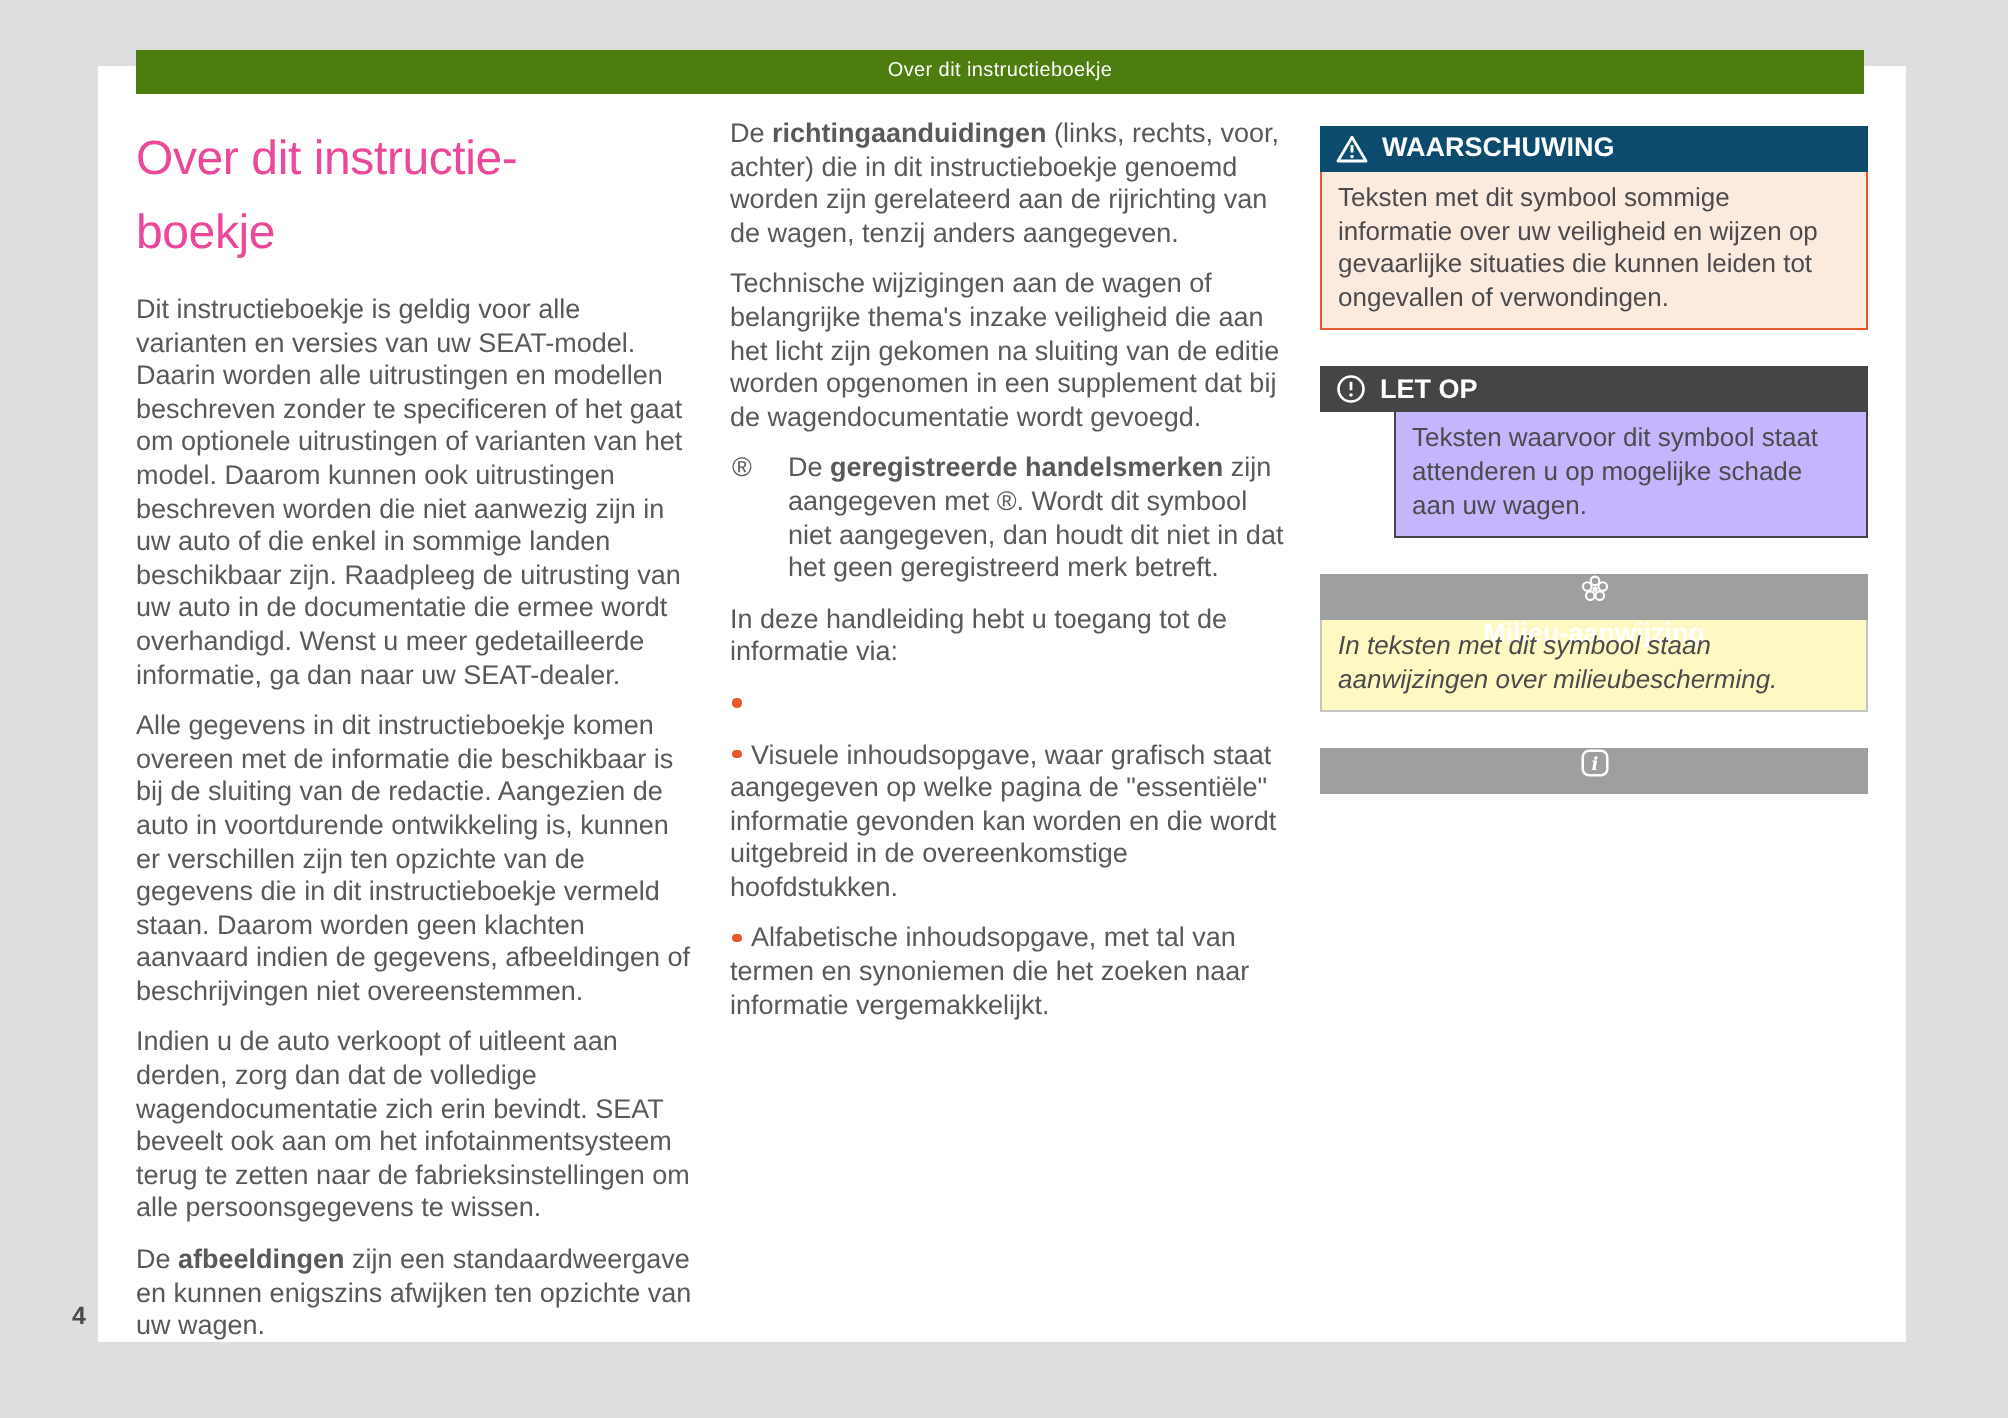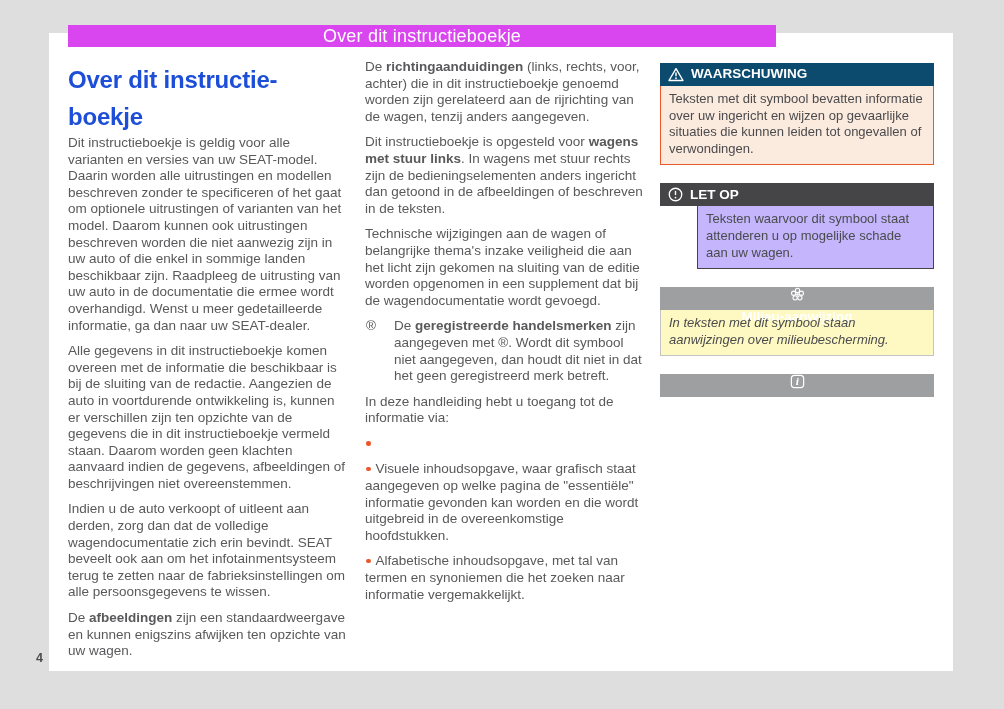--- a/index.html
+++ b/index.html
@@ -7,31 +7,31 @@
     width:1004px;height:709px;position:relative;overflow:hidden;
     background:#dedede;
     font-family:"Liberation Sans", sans-serif;
     -webkit-font-smoothing:antialiased;
   }
   .page{
     position:absolute;left:49px;top:33px;width:904px;height:638px;
     background:#ffffff;
   }
   .topbar{
-    position:absolute;left:68px;top:25px;width:708px;height:22px;
-    background:#d946ef;color:#ffffff;text-align:center;
-    font-size:18px;line-height:22px;letter-spacing:.2px;z-index:5;
+    position:absolute;left:68px;top:25px;width:864px;height:22px;
+    background:#4d7c0f;color:#ffffff;text-align:center;
+    font-size:10px;line-height:22px;letter-spacing:.2px;z-index:5;
   }
   .col{position:absolute;color:#59595b;font-size:13.5px;line-height:16.6px;}
   .col1{left:19px;top:28px;width:279px;}
   .col2{left:316px;top:26px;width:283px;}
   .col3{left:611px;top:30px;width:274px;}
   h1.doc-heading{
-    margin:0 0 0 0;color:#1d4ed8;font-size:24px;line-height:37px;
-    font-weight:bold;white-space:pre-line;letter-spacing:-.2px;
+    margin:0 0 12px 0;color:#ec4899;font-size:24px;line-height:37px;
+    font-weight:normal;white-space:pre-line;letter-spacing:-.2px;
   }
   p.para{margin:0 0 9px 0;}
   p.para b, .notice-body b{font-weight:bold;}
   .tm-item{position:relative;padding-left:29px;margin:0 0 9px 0;}
   .tm-marker{position:absolute;left:1px;top:0;}
   .bullet-item{margin:0 0 9px 0;}
   .bullet-dot{
     display:inline-block;width:4.5px;height:4.5px;border-radius:50%;
     background:#e9582b;margin:0 5px 2px 1px;vertical-align:middle;
   }
@@ -64,21 +64,20 @@
     <h1 class="doc-heading">Over dit instructie-
 boekje</h1>
     <p class="para"><span>Dit instructieboekje is geldig voor alle varianten en versies van uw SEAT-model. Daarin worden alle uitrustingen en modellen beschreven zonder te specificeren of het gaat om optionele uitrustingen of varianten van het model. Daarom kunnen ook uitrustingen beschreven worden die niet aanwezig zijn in uw auto of die enkel in sommige landen beschikbaar zijn. Raadpleeg de uitrusting van uw auto in de documentatie die ermee wordt overhandigd. Wenst u meer gedetailleerde informatie, ga dan naar uw SEAT-dealer.</span></p>
     <p class="para"><span>Alle gegevens in dit instructieboekje komen overeen met de informatie die beschikbaar is bij de sluiting van de redactie. Aangezien de auto in voortdurende ontwikkeling is, kunnen er verschillen zijn ten opzichte van de gegevens die in dit instructieboekje vermeld staan. Daarom worden geen klachten aanvaard indien de gegevens, afbeeldingen of beschrijvingen niet overeenstemmen.</span></p>
     <p class="para"><span>Indien u de auto verkoopt of uitleent aan derden, zorg dan dat de volledige wagendocumentatie zich erin bevindt. SEAT beveelt ook aan om het infotainmentsysteem terug te zetten naar de fabrieksinstellingen om alle persoonsgegevens te wissen.</span></p>
     <p class="para"><span>De </span><b>afbeeldingen</b><span> zijn een standaardweergave en kunnen enigszins afwijken ten opzichte van uw wagen.</span></p>
   </div>
 
   <div class="col col2">
     <p class="para"><span>De </span><b>richtingaanduidingen</b><span> (links, rechts, voor, achter) die in dit instructieboekje genoemd worden zijn gerelateerd aan de rijrichting van de wagen, tenzij anders aangegeven.</span></p>
-    <p class="para"><span>Dit instructieboekje is opgesteld voor </span><b>wagens met stuur links</b><span>. In wagens met stuur rechts zijn de bedieningselementen anders ingericht dan getoond in de afbeeldingen of beschreven in de teksten.</span></p>
     <p class="para"><span>Technische wijzigingen aan de wagen of belangrijke thema's inzake veiligheid die aan het licht zijn gekomen na sluiting van de editie worden opgenomen in een supplement dat bij de wagendocumentatie wordt gevoegd.</span></p>
     <div class="tm-item">
       <span class="tm-marker">®</span>
       <span><span>De </span><b>geregistreerde handelsmerken</b><span> zijn aangegeven met ®. Wordt dit symbool niet aangegeven, dan houdt dit niet in dat het geen geregistreerd merk betreft.</span></span>
     </div>
     <p class="para">In deze handleiding hebt u toegang tot de informatie via:</p>
     <div class="bullet-item"><span class="bullet-dot"></span></div>
     <div class="bullet-item"><span class="bullet-dot"></span><span>Visuele inhoudsopgave, waar grafisch staat aangegeven op welke pagina de "essentiële" informatie gevonden kan worden en die wordt uitgebreid in de overeenkomstige hoofdstukken.</span></div>
     <div class="bullet-item"><span class="bullet-dot"></span><span>Alfabetische inhoudsopgave, met tal van termen en synoniemen die het zoeken naar informatie vergemakkelijkt.</span></div>
   </div>
@@ -89,21 +88,21 @@
       <div class="notice-header hdr-warning">
         <span class="nicon">
           <svg width="16" height="15" viewBox="0 0 24 22">
             <path d="M12 2.2 L22.5 20 H1.5 Z" fill="none" stroke="#ffffff" stroke-width="2.1" stroke-linejoin="round"></path>
             <line x1="12" y1="8" x2="12" y2="13.6" stroke="#ffffff" stroke-width="2.2"></line>
             <circle cx="12" cy="16.6" r="1.35" fill="#ffffff"></circle>
           </svg>
         </span>
         <span>WAARSCHUWING</span>
       </div>
-      <div class="notice-body body-cream-warning">Teksten met dit symbool bevatten informatie over uw ingericht en wijzen op gevaarlijke situaties die kunnen leiden tot ongevallen of verwondingen.</div>
+      <div class="notice-body body-cream-warning">Teksten met dit symbool sommige informatie over uw veiligheid en wijzen op gevaarlijke situaties die kunnen leiden tot ongevallen of verwondingen.</div>
     </div>
 
     <div class="notice">
       <div class="notice-header hdr-caution">
         <span class="nicon">
           <svg width="15" height="15" viewBox="0 0 24 24">
             <circle cx="12" cy="12" r="10" fill="none" stroke="#ffffff" stroke-width="2.1"></circle>
             <line x1="12" y1="6.2" x2="12" y2="13" stroke="#ffffff" stroke-width="2.2"></line>
             <circle cx="12" cy="16.8" r="1.4" fill="#ffffff"></circle>
           </svg>

